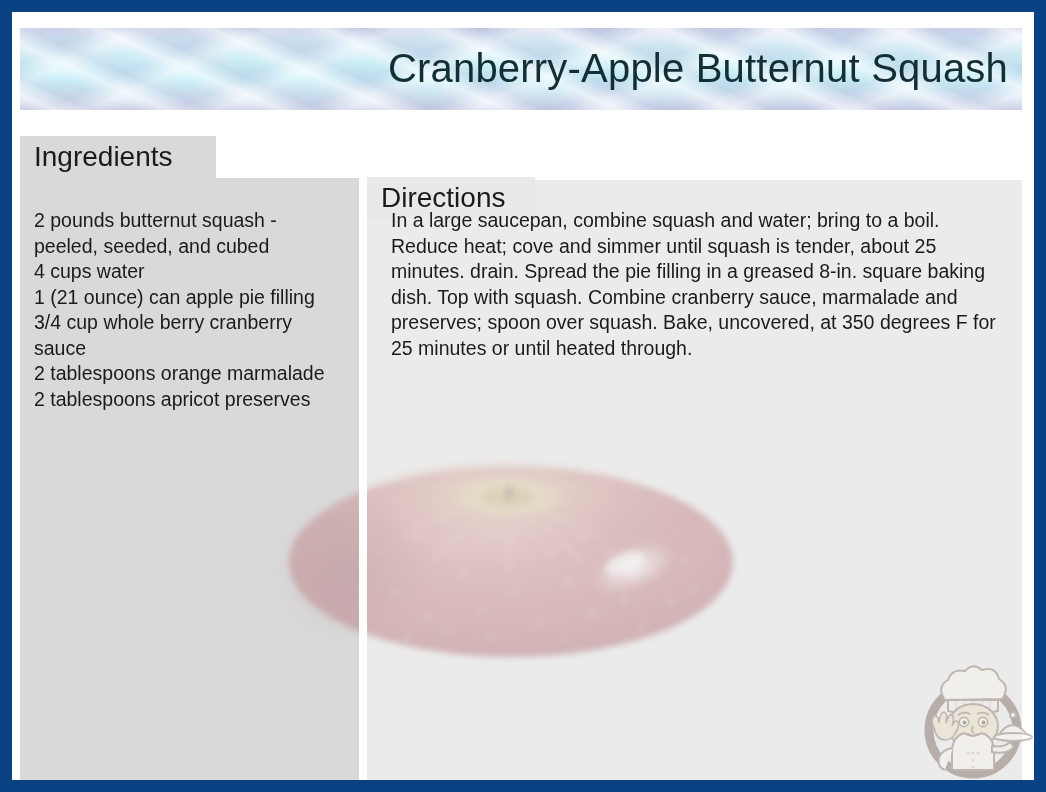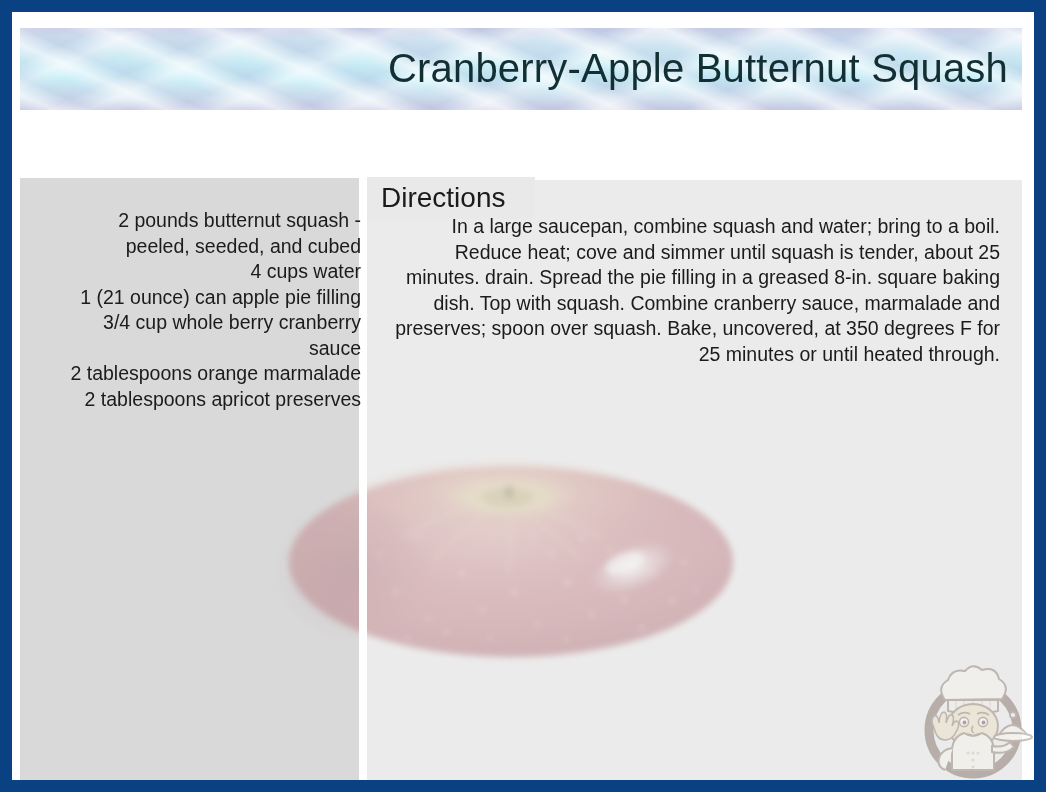--- a/index.html
+++ b/index.html
@@ -141,29 +141,27 @@
     height: 653px;
     background: #ffffff;
   }
 
   .panel-body {
     position: relative;
     z-index: 2;
     font-size: 19.5px;
     line-height: 25.5px;
     color: #1b1b1b;
-    text-align: right;
   }
   #ingredients-list {
     padding: 30px 6px 0 14px;
     white-space: pre-line;
   }
   #directions-text {
-    padding: 28px 22px 0 18px;
-    margin-top: 6px;
+    padding: 28px 22px 0 24px;
   }
 
   
   #chef-logo {
     position: absolute;
     left: 900px;
     top: 648px;
     width: 122px;
     height: 122px;
     opacity: 0.40;
@@ -266,20 +264,23 @@
           <circle cx="132" cy="196" r="1.7"></circle>
             <circle cx="258" cy="96" r="1.7"></circle>
           <circle cx="290" cy="198" r="1.8"></circle>
             <circle cx="420" cy="148" r="1.7"></circle>
         </g>
       </g>
     </svg>
 
     <div id="column-gap"></div>
 
+    <div class="tab" id="tab-ingredients">
+      <span>Ingredients</span>
+    </div>
 
     <div class="tab" id="tab-directions">
       <span>Directions</span>
     </div>
 
     <div class="panel" id="panel-ingredients-text" style="left:8px; top:166px; width:347px; height:611px; background:transparent;">
       <div class="panel-body" id="ingredients-list">2 pounds butternut squash -
 peeled, seeded, and cubed
 4 cups water
 1 (21 ounce) can apple pie filling

